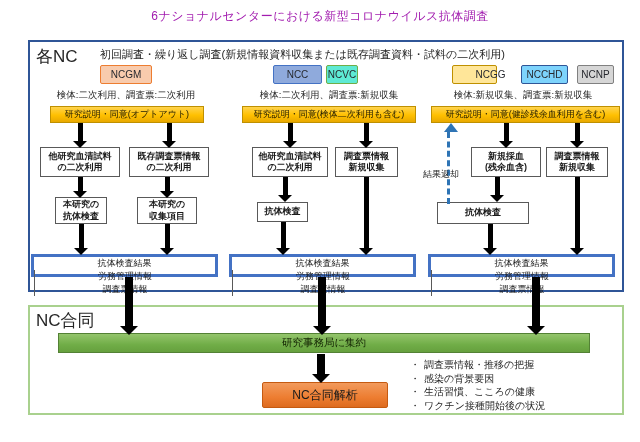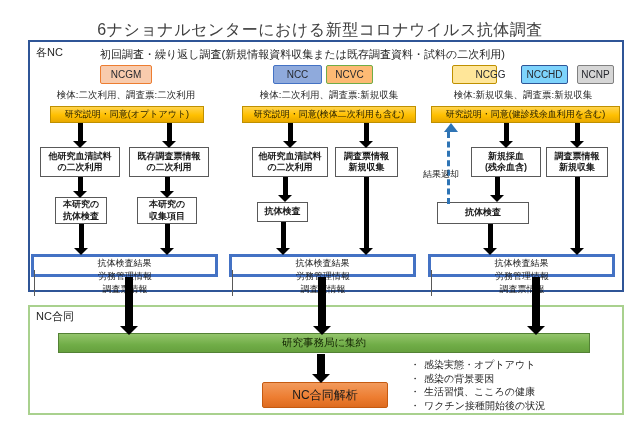--- a/index.html
+++ b/index.html
@@ -1,35 +1,35 @@
 <!DOCTYPE html>
 <html><head>
 <meta charset="utf-8">
 <style>
   * { margin:0; padding:0; box-sizing:border-box; }
   html,body { background:#fff; }
   body { font-family:"Liberation Sans","DejaVu Sans",sans-serif; color:#1a1a1a; }
   #canvas { position:relative; width:640px; height:442px; background:#fff; overflow:hidden; }
 
-  .title { position:absolute; left:0; top:20px; width:640px; text-align:center;
-           font-size:16px; color:#404040; letter-spacing:0.5px; }
+  .title { position:absolute; left:0; top:8px; width:640px; text-align:center;
+           font-size:12px; color:#a21caf; letter-spacing:0.5px; }
 
   .outer { position:absolute; background:#fff; }
   .outer.blue  { left:28px; top:40px; width:596px; height:252px; border:2px solid #2F5597; }
   .outer.green { left:28px; top:305px; width:596px; height:110px; border:2px solid #A9D18E; }
 
-  .section-label { position:absolute; font-size:11px; color:#262626; }
+  .section-label { position:absolute; font-size:17px; color:#262626; }
   .subtitle { position:absolute; left:100px; top:47px; width:470px; 
               font-size:11px; color:#262626; }
 
   .badge { position:absolute; top:65px; height:19px; display:flex; align-items:center;
            justify-content:center; font-size:10px; color:#26282e; border-radius:2px; }
   .b-ncgm  { left:100px; width:52px; background:#F8CBAD; border:1.5px solid #ED7D31; }
   .b-ncc   { left:273px; width:49px; background:#8FAADC; border:1.5px solid #4472C4; }
-  .b-ncvc  { left:326px; width:47px; background:#fdba74; border:1.5px solid #70AD47;text-align:center; }
+  .b-ncvc  { left:326px; width:32px; background:#5eead4; border:1.5px solid #70AD47;text-align:center; }
   .b-ncgg  { left:452px; width:45px; background:#FFE699; border:1.5px solid #BF9000;padding-left:32px; }
   .b-ncchd { left:521px; width:47px; background:#7dd3fc; border:1.5px solid #2F5597; }
   .b-ncnp  { left:577px; width:37px; background:#D6D6D6; border:1.5px solid #808080; }
 
   .note { position:absolute; top:89px; font-size:9.5px; color:#262626; text-align:center; }
   .note.c1 { left:40px;  width:172px; }
   .note.c2 { left:240px; width:178px; }
   .note.c3 { left:428px; width:190px; }
 
   .consent { position:absolute; top:106px; height:17px; display:flex; align-items:center;
@@ -241,21 +241,21 @@
   <div class="arr big" style="left:321px; top:354px; height:29px;">
       <div class="stem"></div>
       <div class="head"></div>
     </div>
 
   <div class="analysis">NC合同解析</div>
 
   <div class="bullets">
     <div class="row">
       <span class="bm">・</span>
-      <span>感染実態・オプトアウト</span>
+      <span>調査票情報・推移の把握</span>
     </div>
     <div class="row">
       <span class="bm">・</span>
       <span>感染の背景要因</span>
     </div>
     <div class="row">
       <span class="bm">・</span>
       <span>生活習慣、こころの健康</span>
     </div>
     <div class="row">

